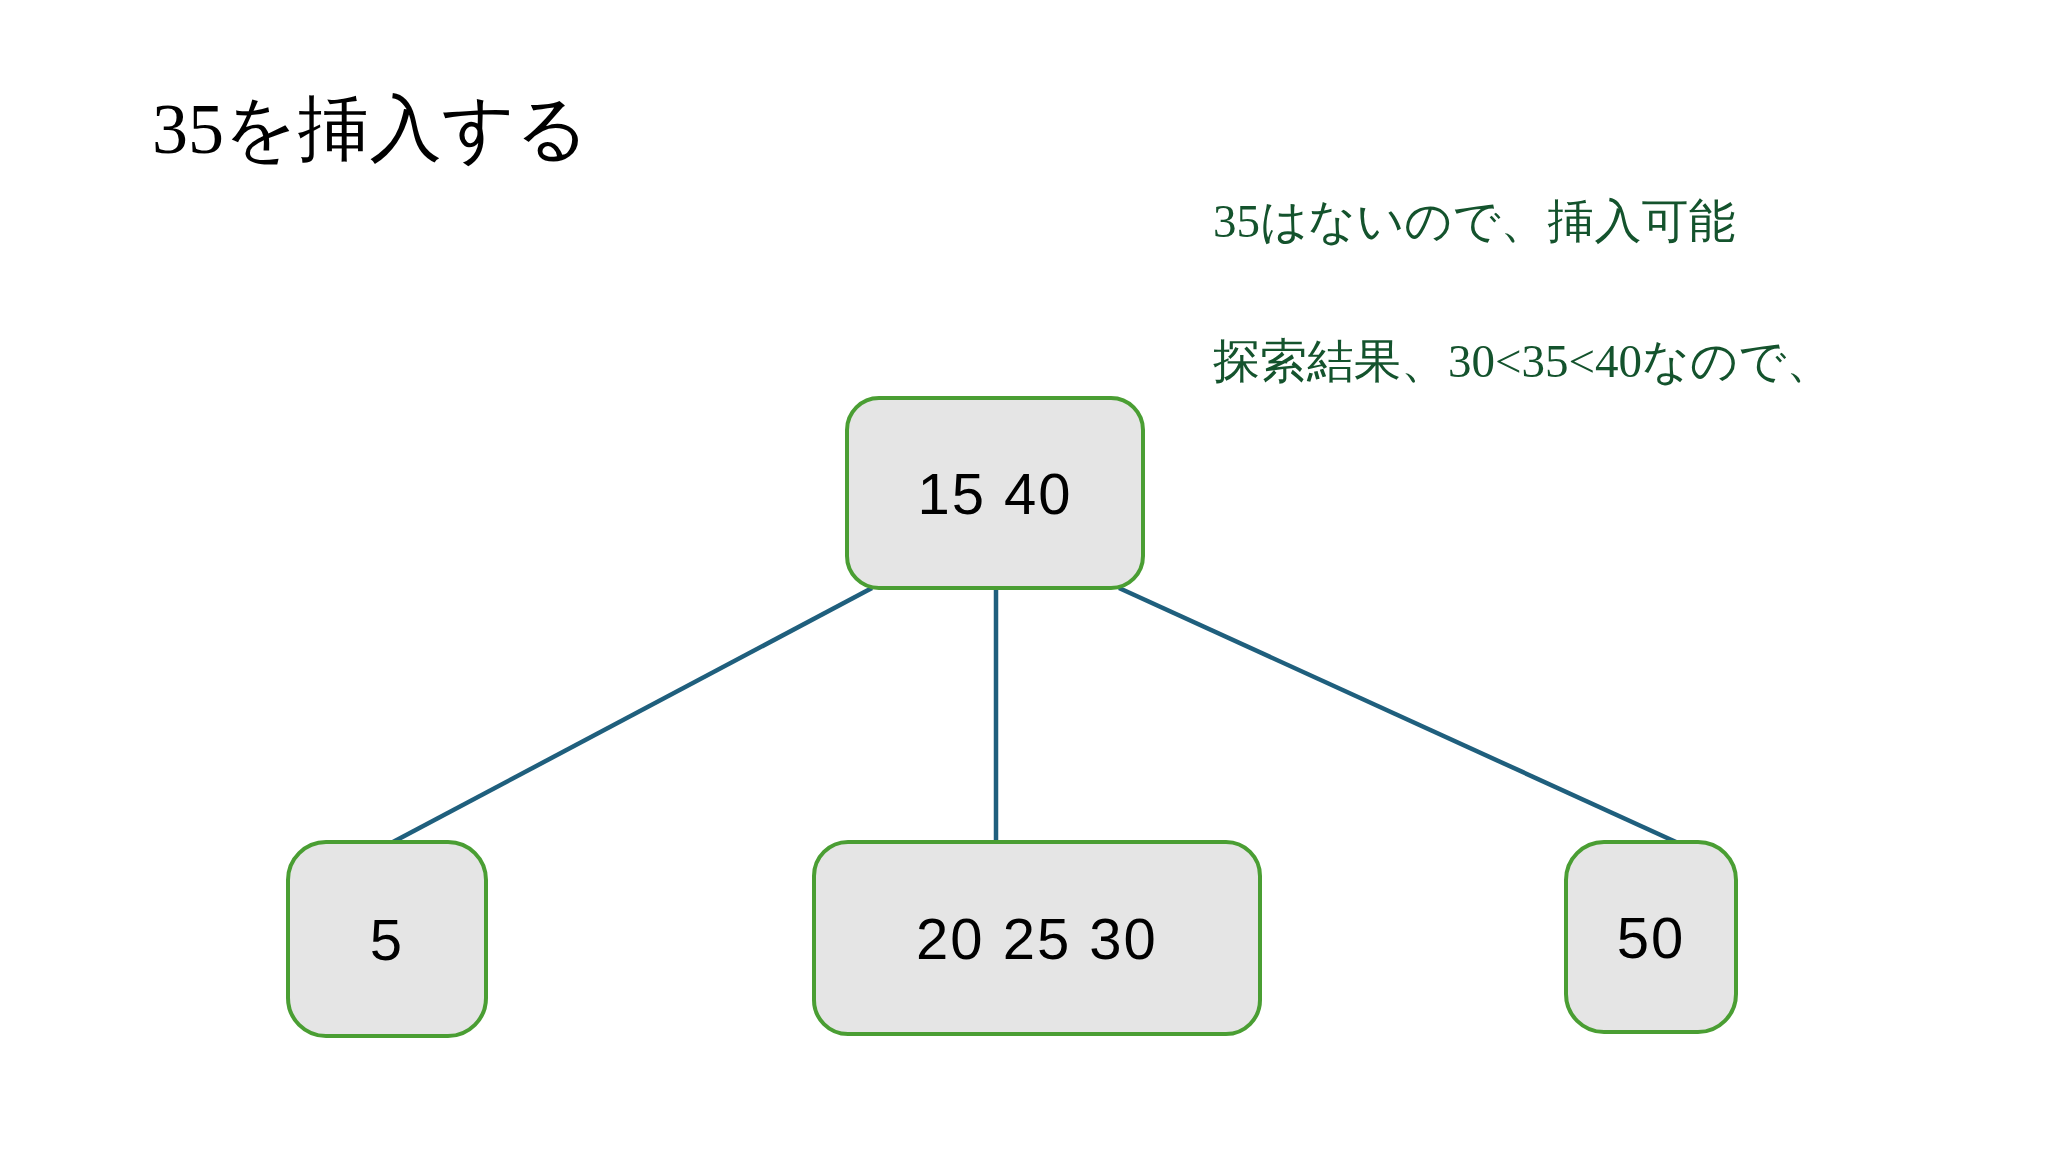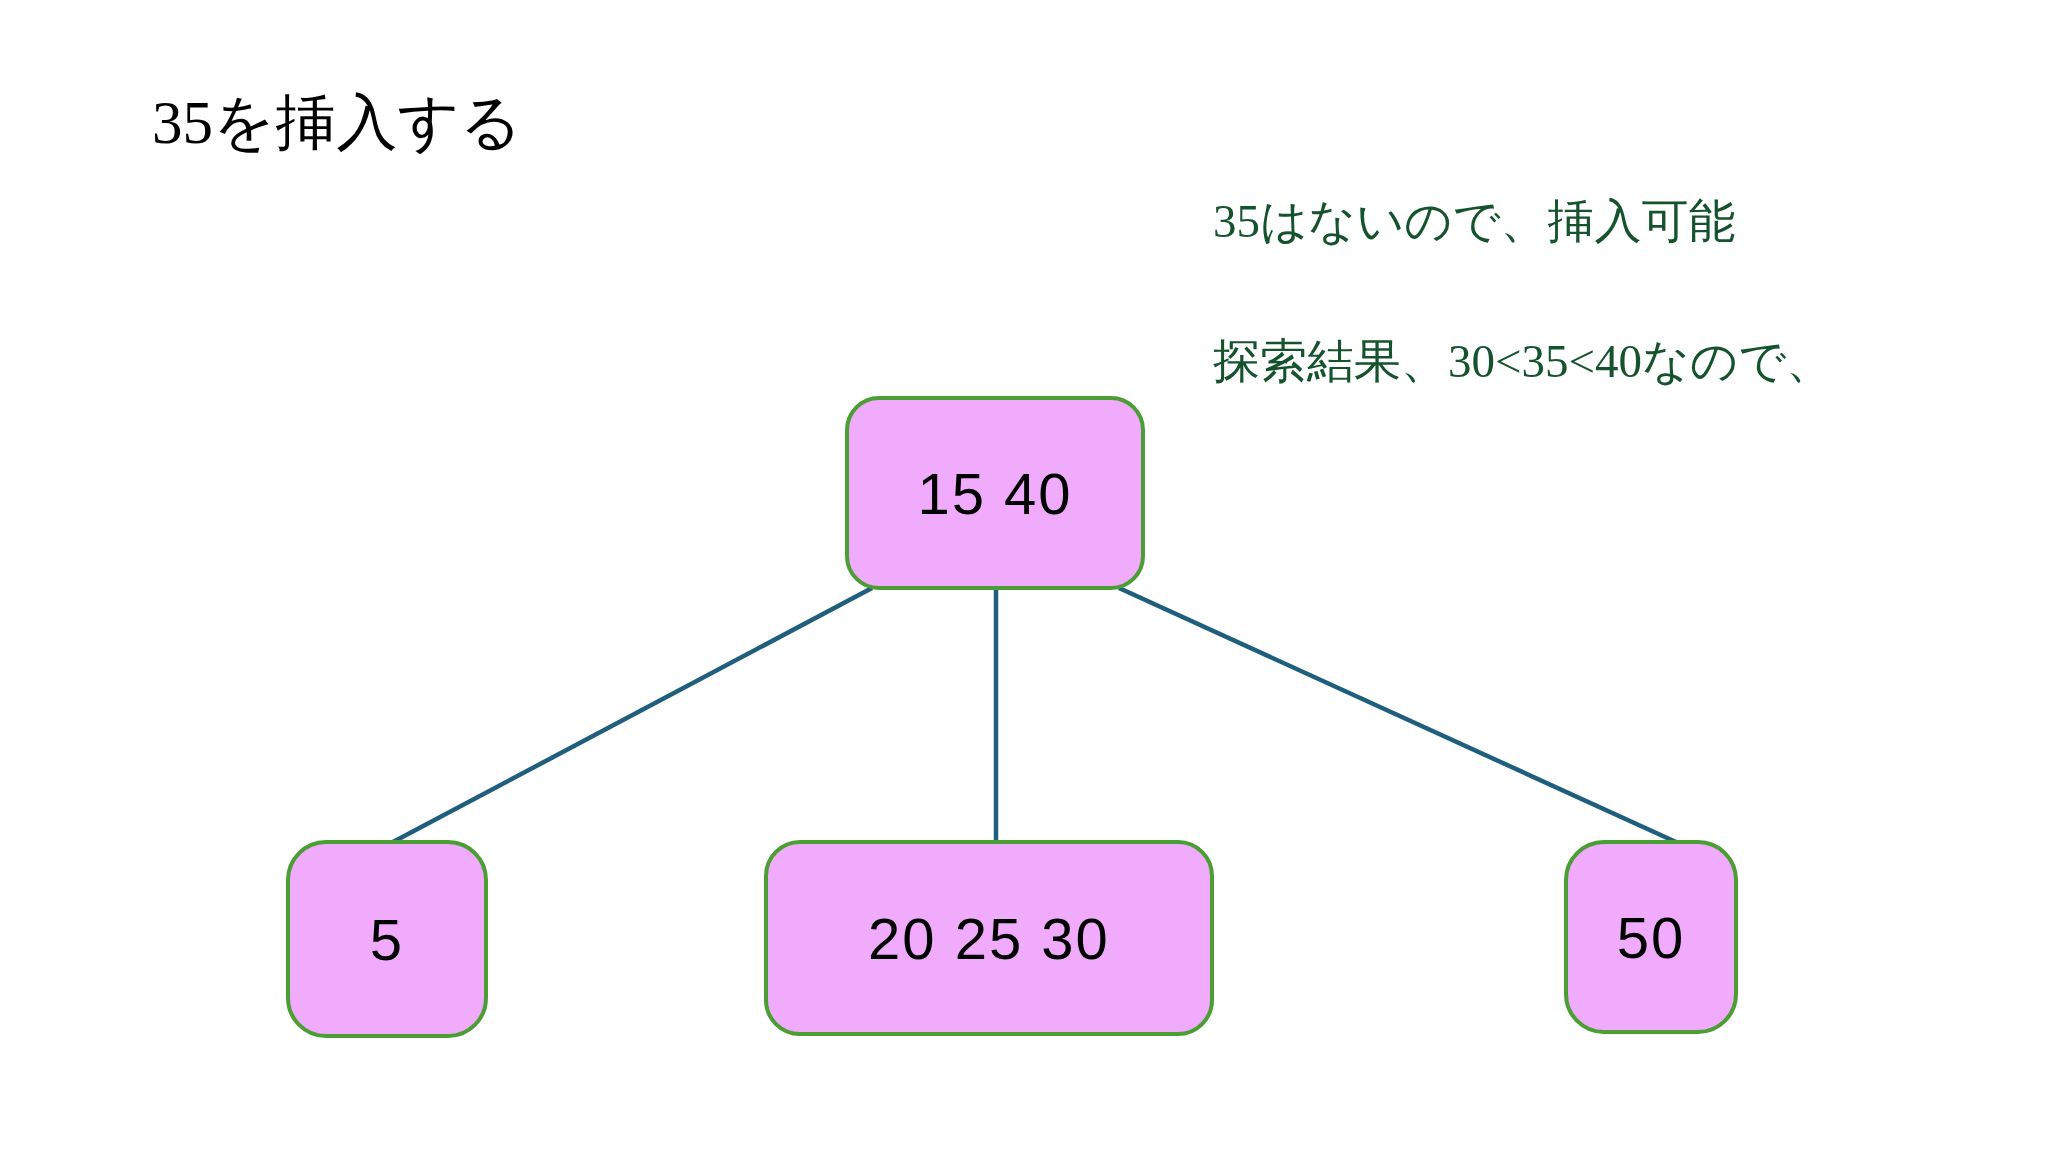--- a/index.html
+++ b/index.html
@@ -21,21 +21,21 @@
     height: 1152px;
     background: #ffffff;
   }
 
   
   #slide-title {
     position: absolute;
     left: 152px;
     top: 88px;
     font-family: "Liberation Serif", "DejaVu Serif", serif;
-    font-size: 61px;
+    font-size: 72px;
     line-height: 1.15;
     color: #000000;
     white-space: nowrap;
     font-weight: 400;
     letter-spacing: 0px;
   }
 
   
   .annotation {
     position: absolute;
@@ -63,21 +63,21 @@
     left: 0; top: 0;
     width: 2048px;
     height: 1152px;
     pointer-events: none;
   }
 
   
   .tree-node {
     position: absolute;
     box-sizing: border-box;
-    background: #f0abfc;
+    background: #e5e5e5;
     border: 4px solid #4a9e33;
     border-radius: 34px;
     display: flex;
     align-items: center;
     justify-content: center;
   }
   .node-label {
     font-family: "Liberation Sans", "DejaVu Sans", sans-serif;
     font-size: 58px;
     color: #000000;
@@ -93,21 +93,21 @@
     height: 194px;
   }
   #node-child-0 {
     left: 286px;
     top: 840px;
     width: 202px;
     height: 198px;
     border-radius: 40px;
   }
   #node-child-1 {
-    left: 764px;
+    left: 812px;
     top: 840px;
     width: 450px;
     height: 196px;
     border-radius: 36px;
   }
   #node-child-2 {
     left: 1564px;
     top: 840px;
     width: 174px;
     height: 194px;

